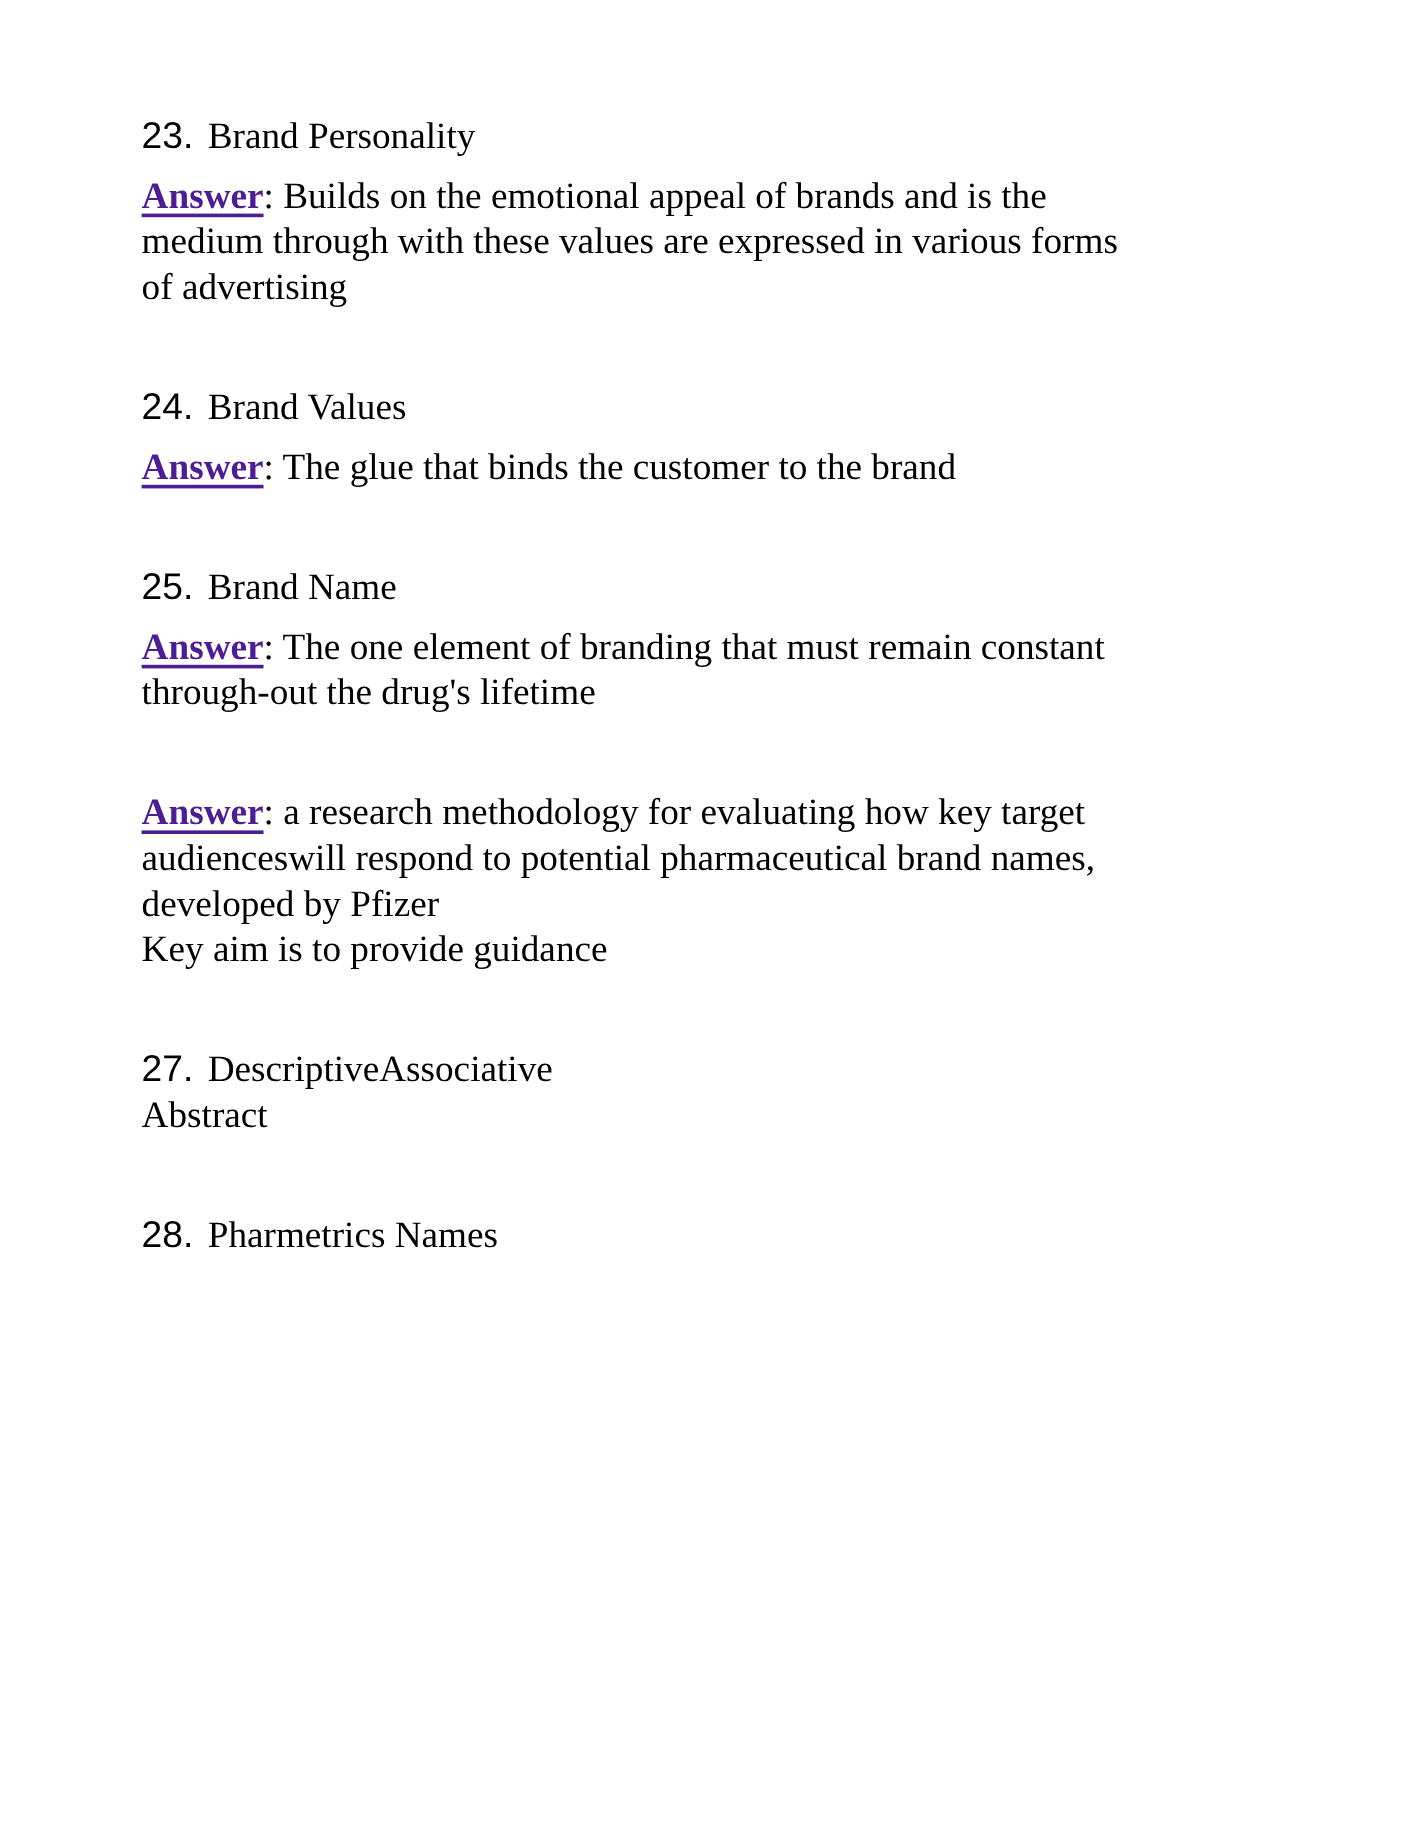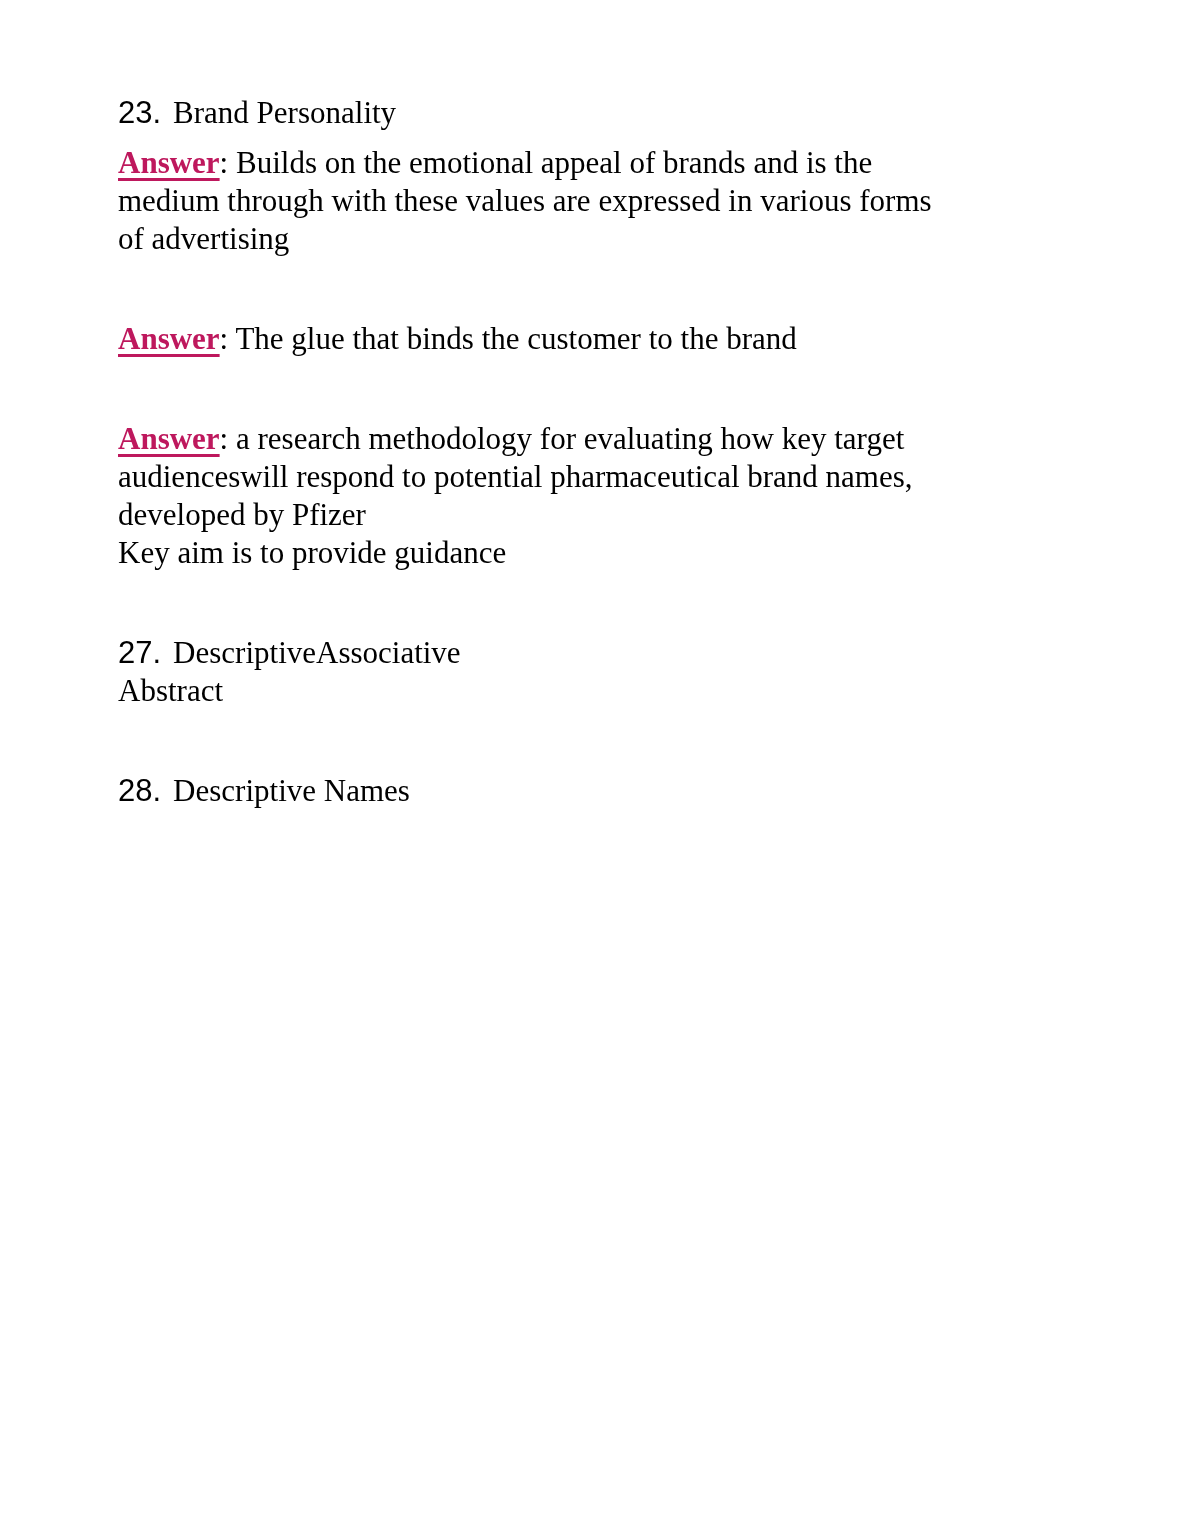--- a/index.html
+++ b/index.html
@@ -37,21 +37,21 @@
     margin-top: 12px;
     font-size: 31px;
     line-height: 38px;
     max-width: 1000px;
   }
   .answer-para.outdent {
     margin-left: -12px;
   }
   .answer-label {
     font-weight: bold;
-    color: #be185d;
+    color: #4c1d95;
     text-decoration: underline;
     text-decoration-thickness: 2.5px;
     text-underline-offset: 5px;
   }
   .answer-sep {
     color: #000000;
   }
   .answer-text {
     white-space: pre-line;
   }
@@ -66,41 +66,53 @@
       <span class="term-number">23.</span><span class="term-text">Brand Personality</span>
     </div>
     <div class="answer-para">
       <span class="answer-label">Answer</span><span class="answer-sep">: </span><span class="answer-text">Builds on the emotional appeal of brands and is the
 medium through with these values are expressed in various forms
 of advertising</span>
     </div>
   </section>
 
   <section class="card">
+    <div class="term-line">
+      <span class="term-number">24.</span><span class="term-text">Brand Values</span>
+    </div>
     <div class="answer-para">
       <span class="answer-label">Answer</span><span class="answer-sep">: </span><span class="answer-text">The glue that binds the customer to the brand</span>
     </div>
   </section>
 
+  <section class="card">
+    <div class="term-line">
+      <span class="term-number">25.</span><span class="term-text">Brand Name</span>
+    </div>
+    <div class="answer-para">
+      <span class="answer-label">Answer</span><span class="answer-sep">: </span><span class="answer-text">The one element of branding that must remain constant
+through-out the drug's lifetime</span>
+    </div>
+  </section>
 
   <section class="card">
     <div class="answer-para">
       <span class="answer-label">Answer</span><span class="answer-sep">: </span><span class="answer-text">a research methodology for evaluating how key target
 audienceswill respond to potential pharmaceutical brand names,
 developed by Pfizer
 Key aim is to provide guidance</span>
     </div>
   </section>
 
   <section class="card">
     <div class="term-line">
       <span class="term-number">27.</span><span class="term-text">DescriptiveAssociative
 Abstract</span>
     </div>
   </section>
 
   <section class="card">
     <div class="term-line">
-      <span class="term-number">28.</span><span class="term-text">Descriptive Names</span>
+      <span class="term-number">28.</span><span class="term-text">Pharmetrics Names</span>
     </div>
   </section>
 
 </div>
 
 </body></html>

